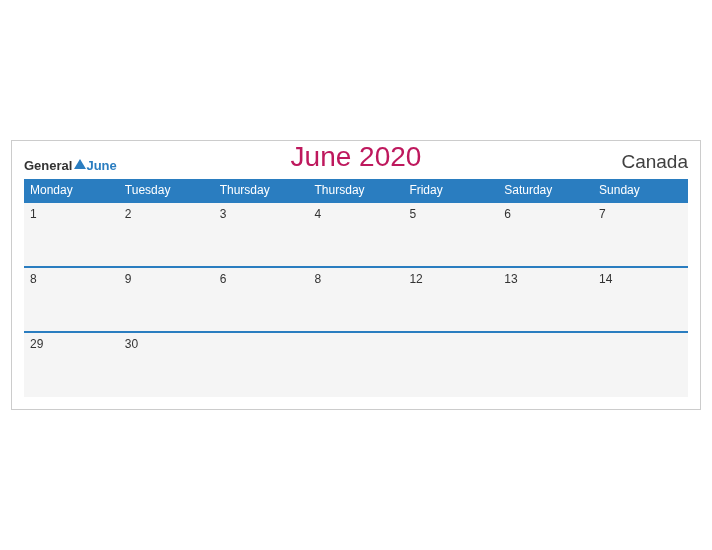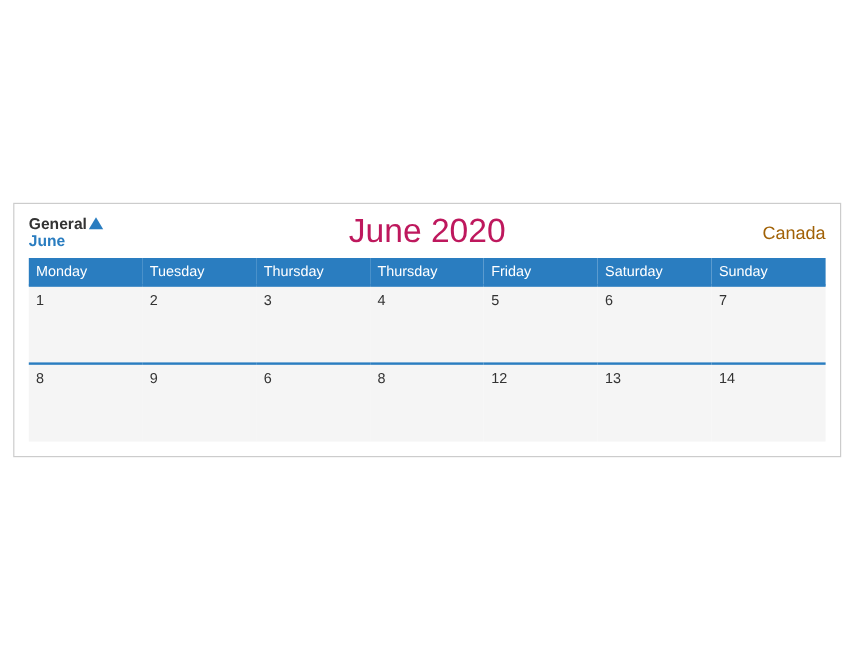--- a/index.html
+++ b/index.html
@@ -20,21 +20,21 @@
     }
     .calendar-header {
       display: flex;
       align-items: flex-end;
       justify-content: space-between;
       margin-bottom: 6px;
       position: relative;
     }
     .logo {
       display: flex;
-      flex-direction: column;
+      flex-direction: row;
       line-height: 1;
     }
     .logo-general {
       font-size: 13px;
       font-weight: bold;
       color: #333;
     }
     .logo-blue {
       font-size: 13px;
       font-weight: bold;
@@ -59,22 +59,22 @@
     .calendar-title {
       font-size: 28px;
       font-weight: normal;
       color: #be185d;
       text-align: center;
       position: absolute;
       left: 50%;
       transform: translateX(-50%);
     }
     .calendar-country {
-      font-size: 15px;
-      color: #a16207;
+      font-size: 19px;
+      color: #404040;
       align-self: center;
     }
     .calendar-grid {
       width: 100%;
       border-collapse: collapse;
     }
     .calendar-grid thead tr th {
       background: #2a7dc0;
       color: #fff;
       font-size: 12px;
@@ -177,15 +177,28 @@
           <td>
             <div class="day-number">12</div>
           </td>
           <td>
             <div class="day-number">13</div>
           </td>
           <td>
             <div class="day-number">14</div>
           </td>
         </tr>
+        <tr>
+          <td>
+            <div class="day-number">29</div>
+          </td>
+          <td>
+            <div class="day-number">30</div>
+          </td>
+          <td></td>
+          <td></td>
+          <td></td>
+          <td></td>
+          <td></td>
+        </tr>
       </tbody>
   </table>
 </div>
 
 </body></html>

